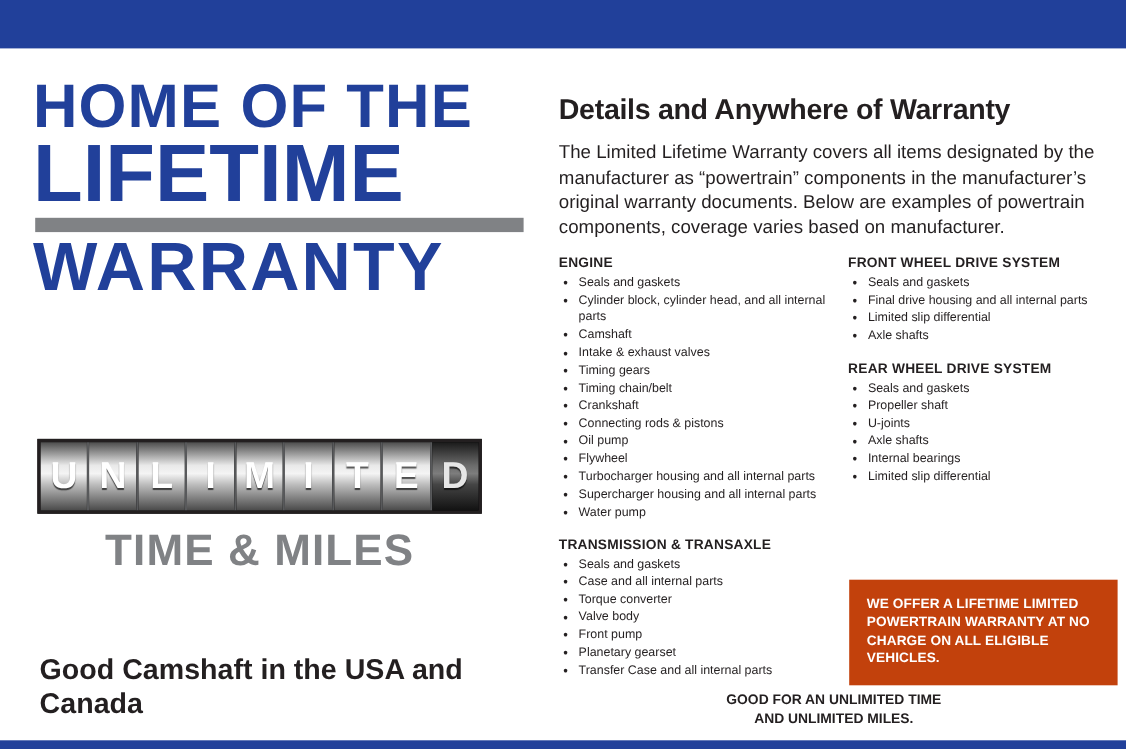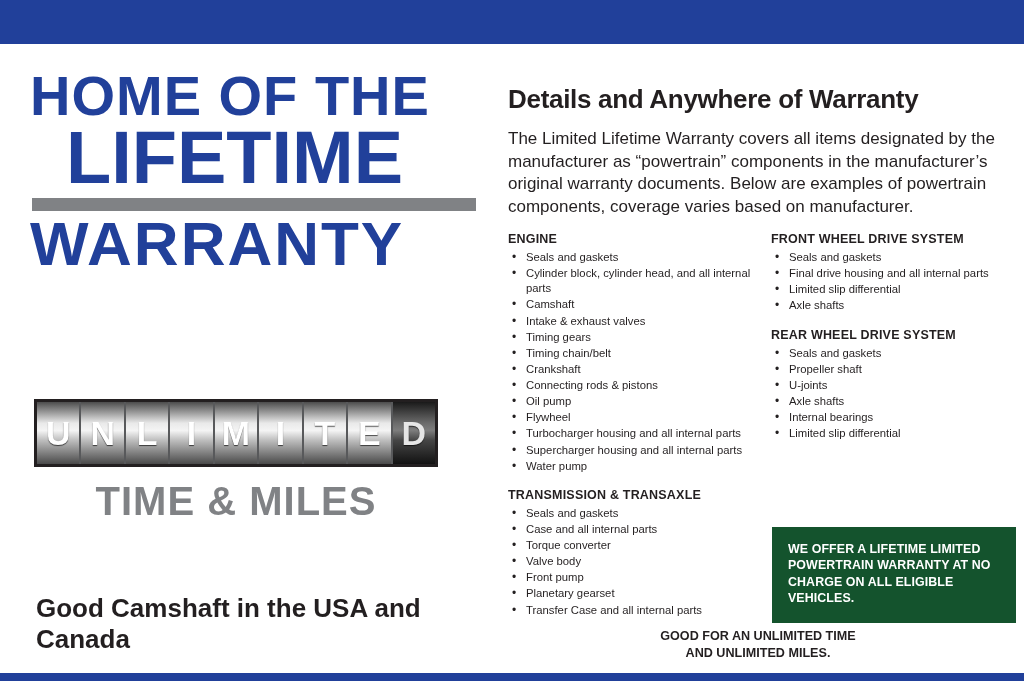--- a/index.html
+++ b/index.html
@@ -56,21 +56,20 @@
     text-transform: uppercase;
   }
   .headline.l1 {
     font-size: 56px;
     letter-spacing: 1px;
   }
   .headline.l2 {
     font-size: 74px;
     letter-spacing: 0px;
     margin-top: 2px;
-    margin-left: 36px;
   }
   .headline-rule {
     width: 444px;
     height: 13px;
     background: #808285;
     margin: 6px 0 4px 2px;
   }
   .headline.l3 {
     font-size: 62px;
     letter-spacing: 2px;
@@ -199,21 +198,21 @@
     top: -1px;
     font-size: 12px;
     color: #231f20;
   }
 
   .callout {
     position: absolute;
     left: 274px;
     top: 483px;
     width: 244px;
-    background: #14532d;
+    background: #c2410c;
     color: #ffffff;
     padding: 14px 14px 16px 16px;
     box-sizing: border-box;
     font-size: 12.4px;
     font-weight: bold;
     line-height: 1.32;
     letter-spacing: 0.1px;
   }
 
   .footer-note {

